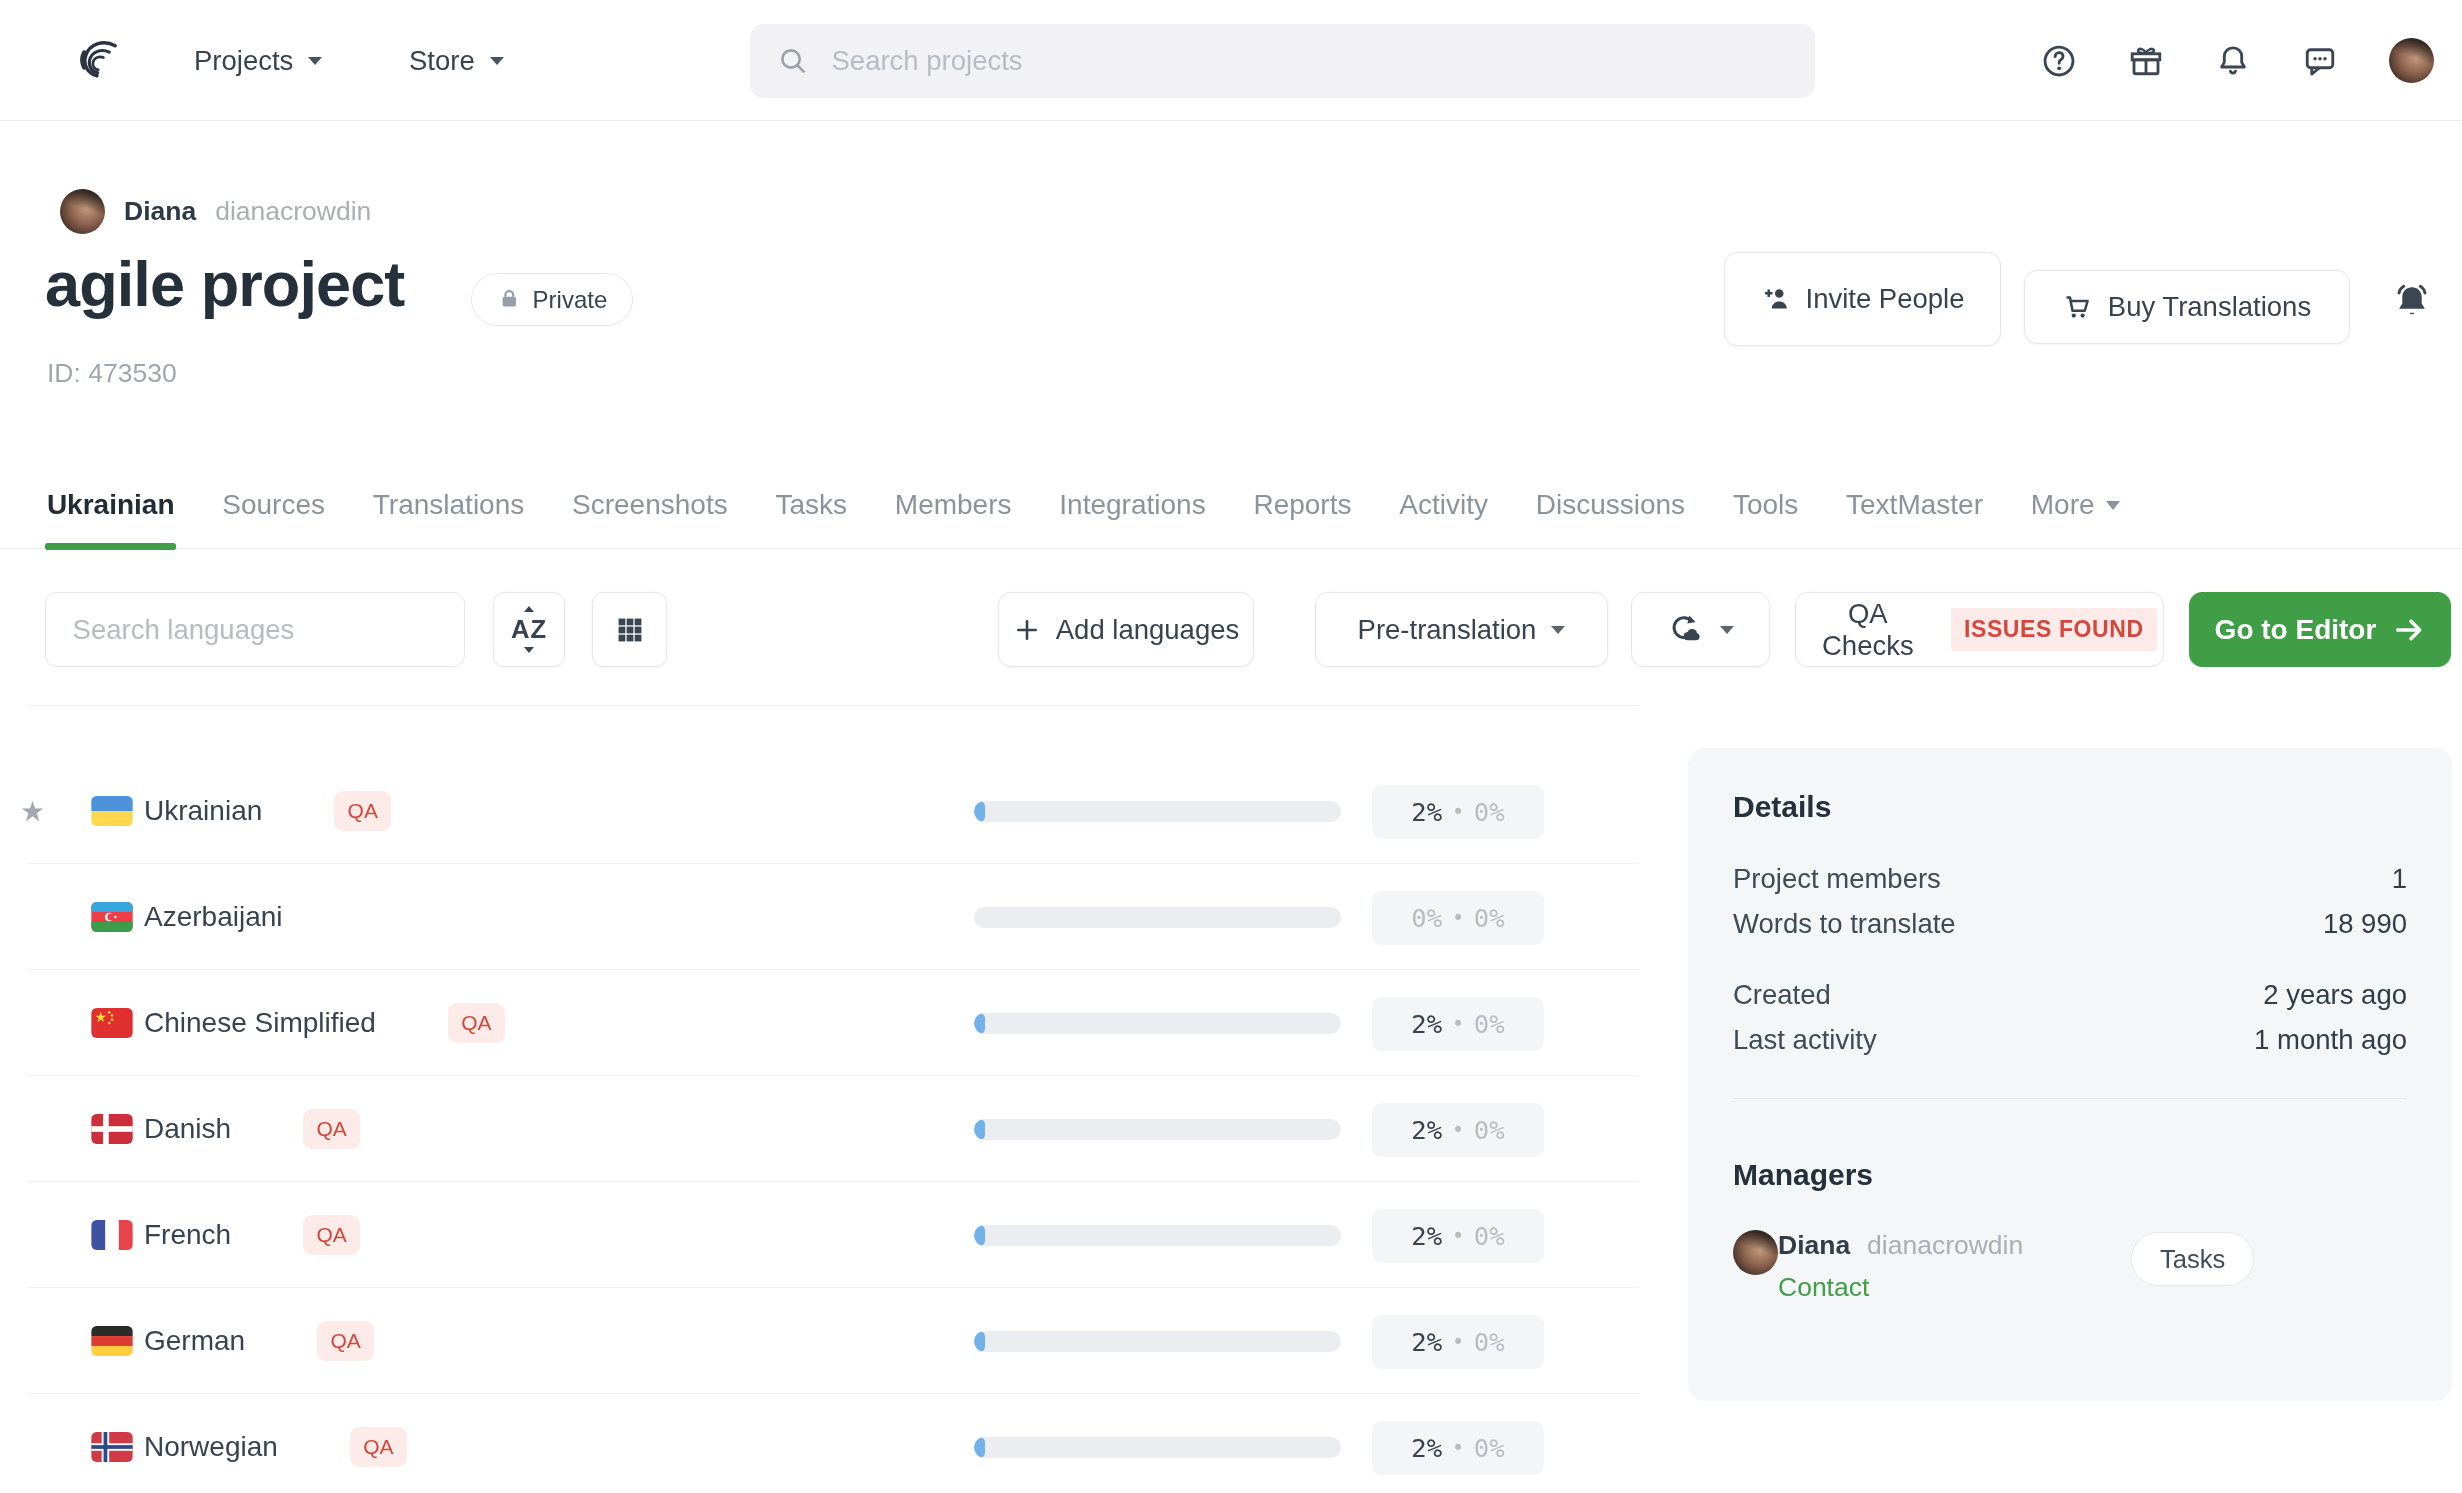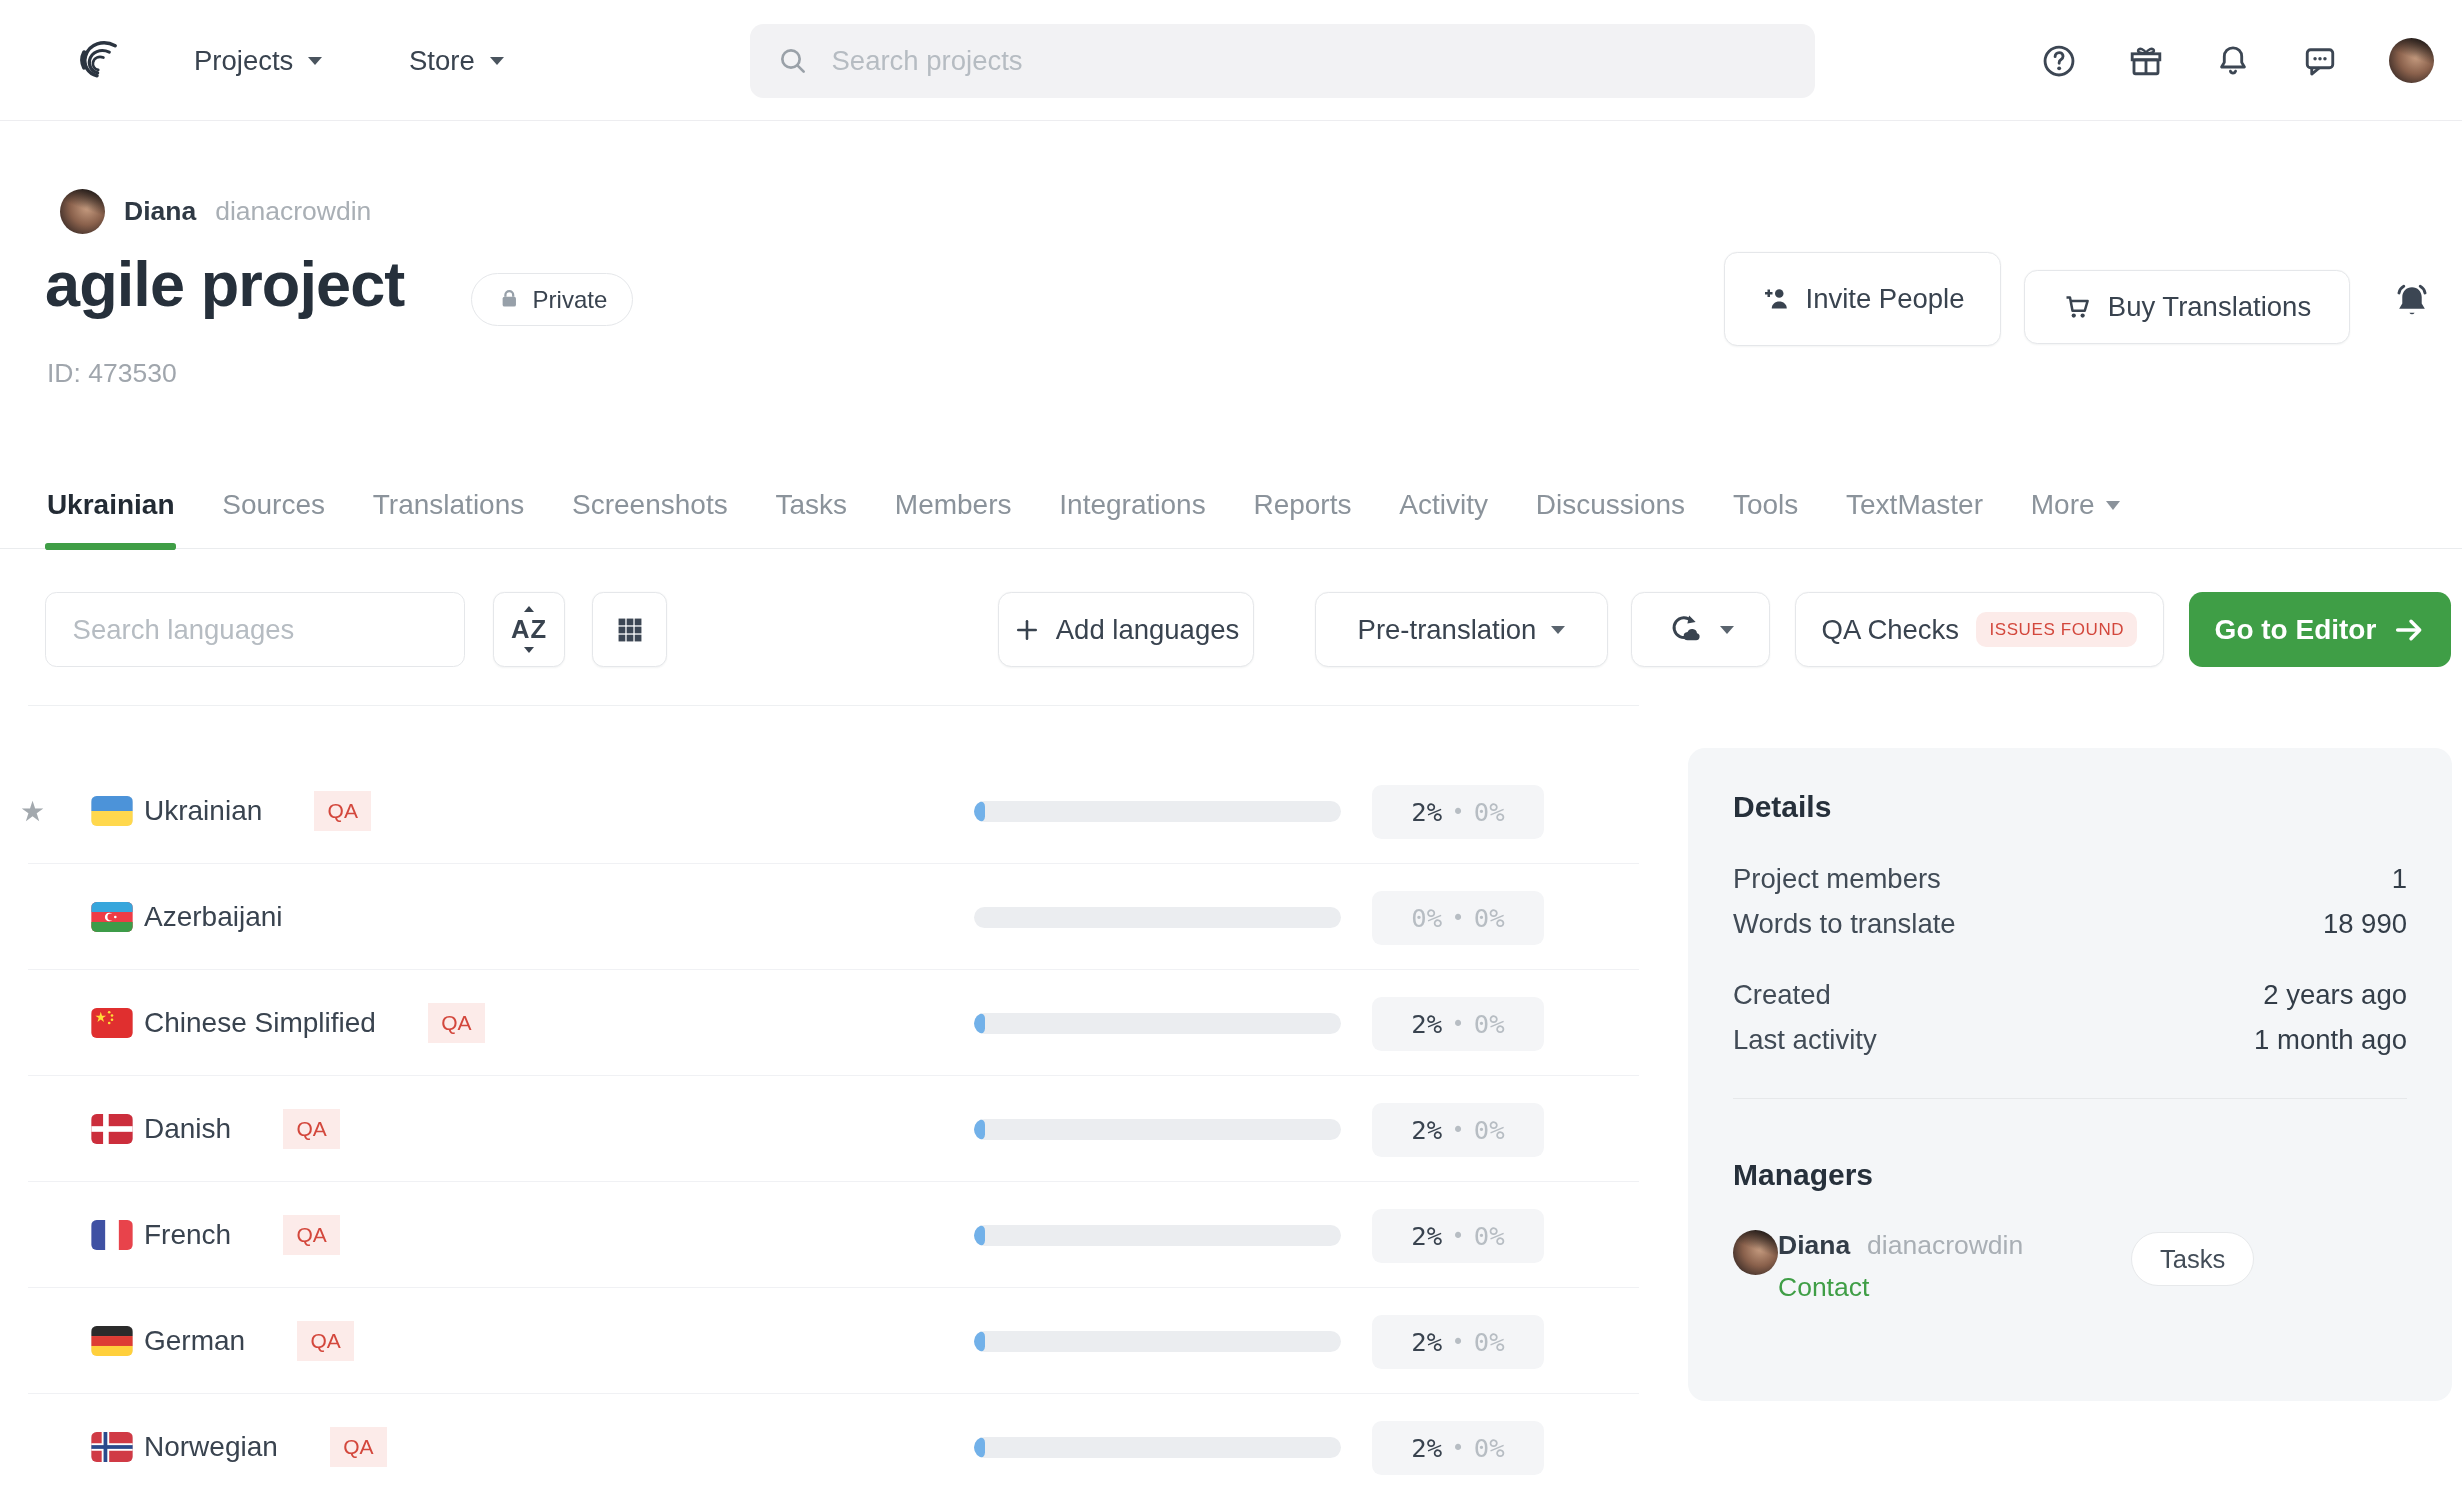--- a/index.html
+++ b/index.html
@@ -63,33 +63,33 @@
   .az-btn{left:493px;width:72px}
   .grid-btn{left:592px;width:75px}
   .az-ic{position:relative;font-weight:700;font-size:25.6px;color:#39434f;letter-spacing:0.9px;line-height:1}
   .az-up,.az-dn{position:absolute;left:50%;transform:translateX(-50%);width:0;height:0;border-left:5.7px solid transparent;border-right:5.7px solid transparent}
   .az-up{top:-10.4px;border-bottom:6.6px solid #39434f}
   .az-dn{bottom:-10.4px;border-top:6.6px solid #39434f}
   .add-btn{left:998px;width:256px}
   .pre-btn{left:1315px;width:293px}
   .sync-btn{left:1631px;width:139px;gap:19px}
   .qa-btn{left:1795px;width:369px;gap:17px}
-  .qa-issues{background:var(--qa-bg);color:var(--qa-red);font-size:17px;font-weight:400;letter-spacing:0.6px;
-    padding:7.6px 13.3px;border-radius:10px;white-space:nowrap}
+  .qa-issues{background:var(--qa-bg);color:var(--qa-red);font-size:23px;font-weight:700;letter-spacing:0.6px;
+    padding:7.6px 13.3px;border-radius:2px;white-space:nowrap}
   .editor-btn{left:2189px;width:262px;background:var(--accent-green);border:none;color:#fff;font-weight:700;font-size:28px;gap:17px;box-shadow:none}
   .editor-btn svg{color:#fff}
   
   .lang-list{position:absolute;left:28px;top:705px;width:1611px;border-top:1.9px solid #eef0f2;padding-top:52px}
   .lang-row{position:relative;height:106px;border-bottom:1.9px solid var(--divider)}
   .star{position:absolute;left:-9.5px;top:0;width:28px;height:106px;display:flex;align-items:center;justify-content:center;
     font-size:28px;color:#a3a9ae;cursor:pointer}
   .flag{position:absolute;left:63px;top:38px;width:42px;height:30px;border-radius:5.7px;overflow:hidden;box-shadow:inset 0 0 0 0.9px rgba(0,0,0,.07)}
   .flag svg{width:100%;height:100%}
   .lang-name{position:absolute;left:116px;top:0;height:106px;display:flex;align-items:center;font-size:28px;color:#39434f;cursor:pointer}
-  .qa-badge{background:var(--qa-bg);color:var(--qa-red);font-size:21px;border-radius:0;padding:7.6px 13.3px;margin-left:52px;cursor:pointer}
+  .qa-badge{background:var(--qa-bg);color:var(--qa-red);font-size:21px;border-radius:9px;padding:7.6px 13.3px;margin-left:72px;cursor:pointer}
   .progress{position:absolute;left:946px;top:43px;width:367px;height:21px;border-radius:10.4px;background:var(--progress-track);overflow:hidden}
   .progress-fill{height:100%;border-radius:10.4px;background:var(--progress-blue)}
   .pct-chip{position:absolute;left:1344px;top:26.5px;width:172px;height:54px;border-radius:9.5px;background:var(--chip-bg);
     display:flex;align-items:center;justify-content:center;gap:9.5px;font-family:"DejaVu Sans Mono",monospace;font-size:25.6px}
   .val-dark{color:#39434f}
   .val-gray{color:#b7bdc3}
   .pct-sep{color:#b7bdc3;font-size:21px}
   
   .panel{position:absolute;left:1688px;top:748px;width:764px;height:653px;background:var(--panel-bg);border-radius:17px;padding:0 45px}
   .panel-h{font-size:30px;font-weight:700;color:#26303b}

